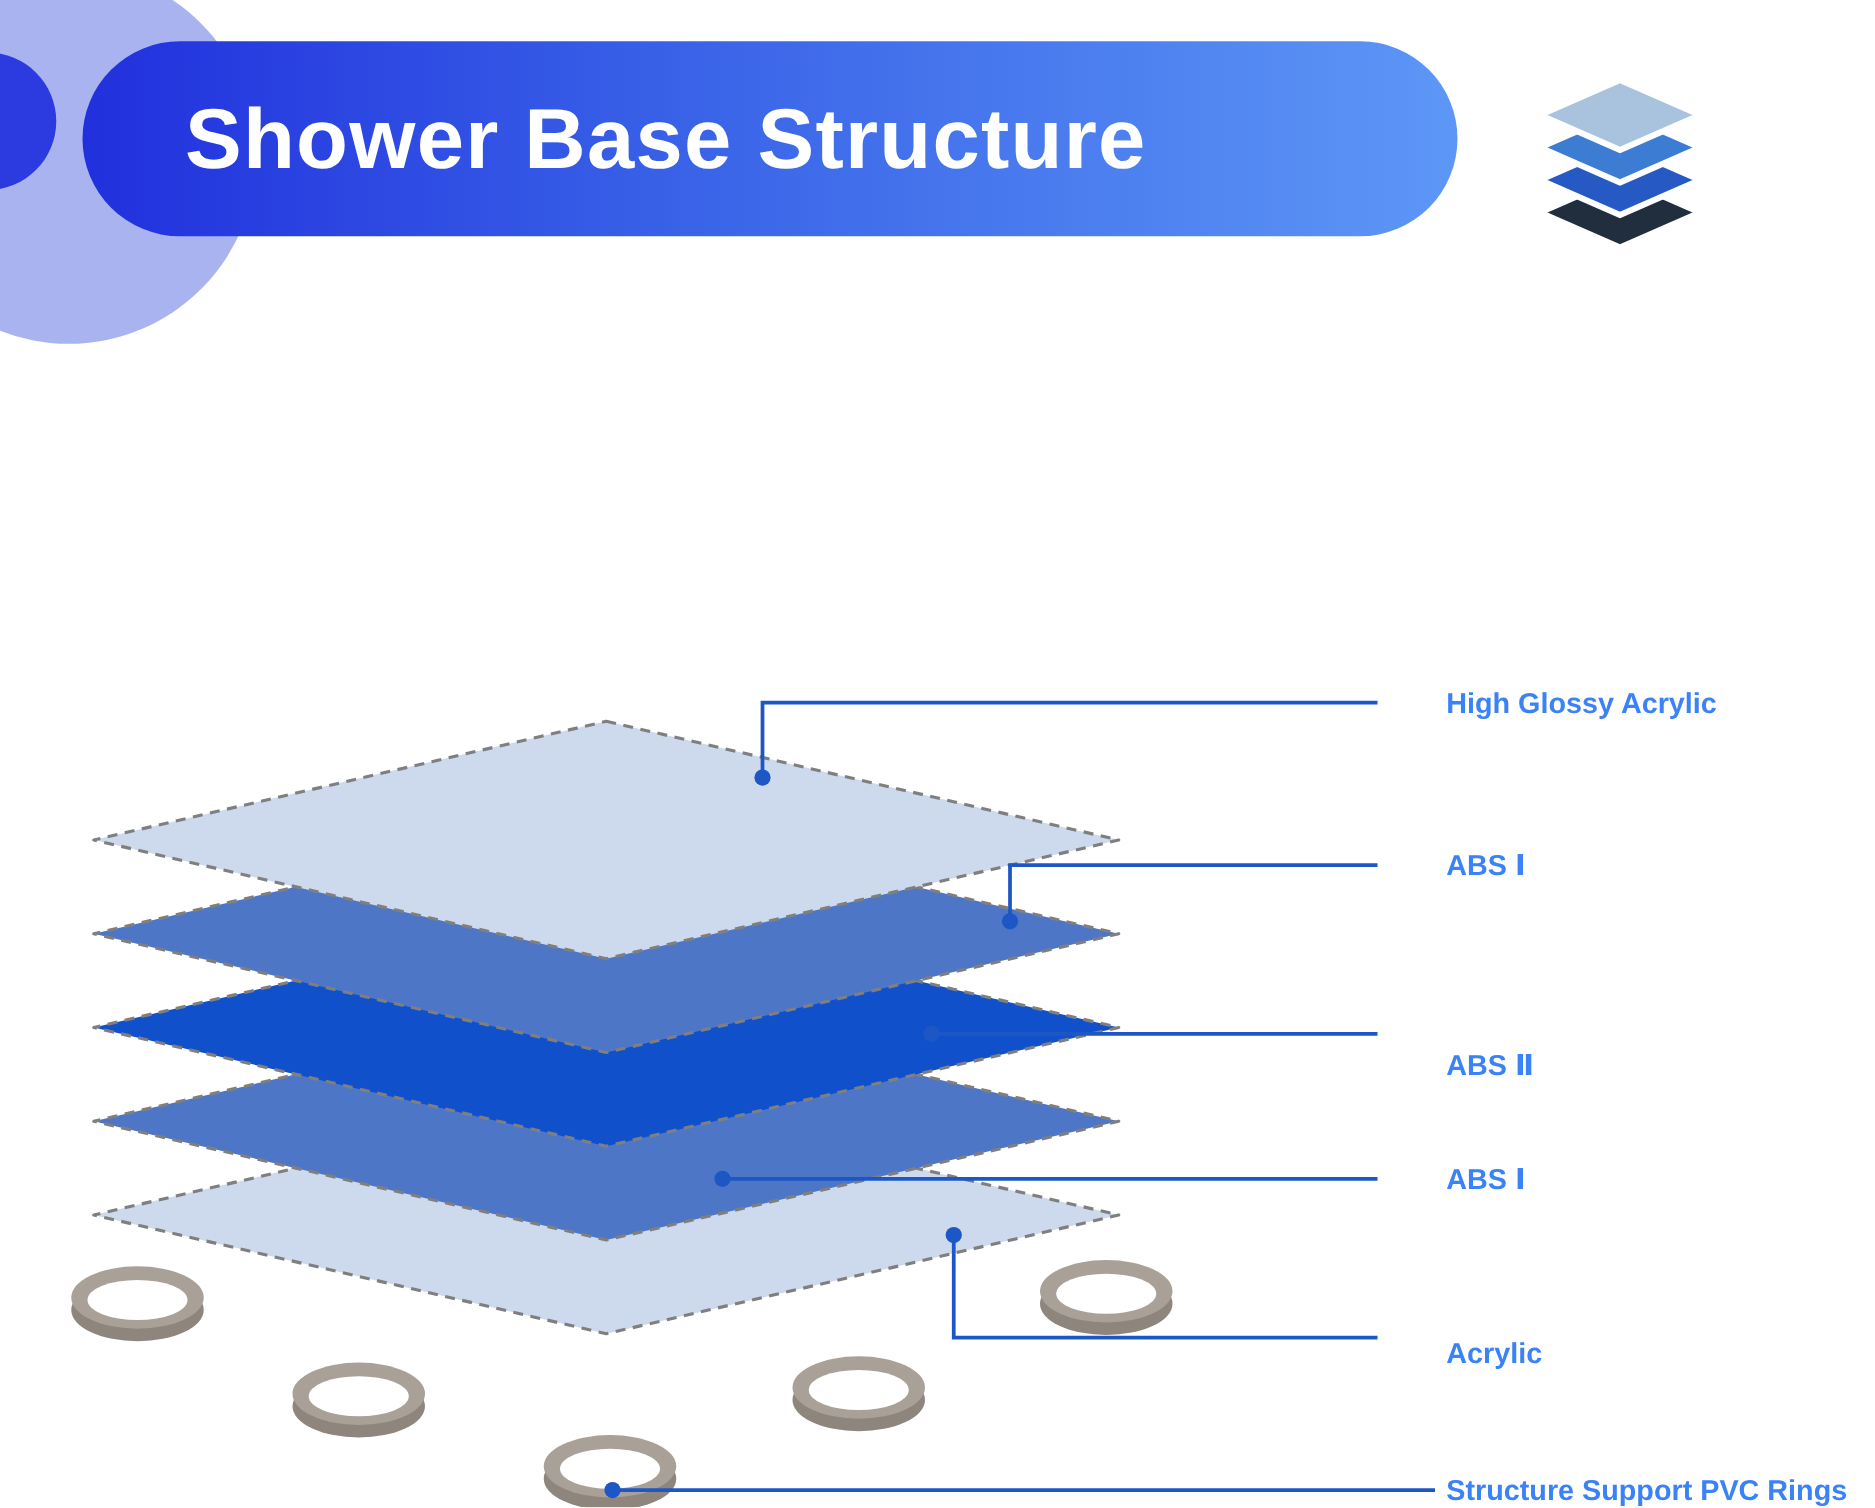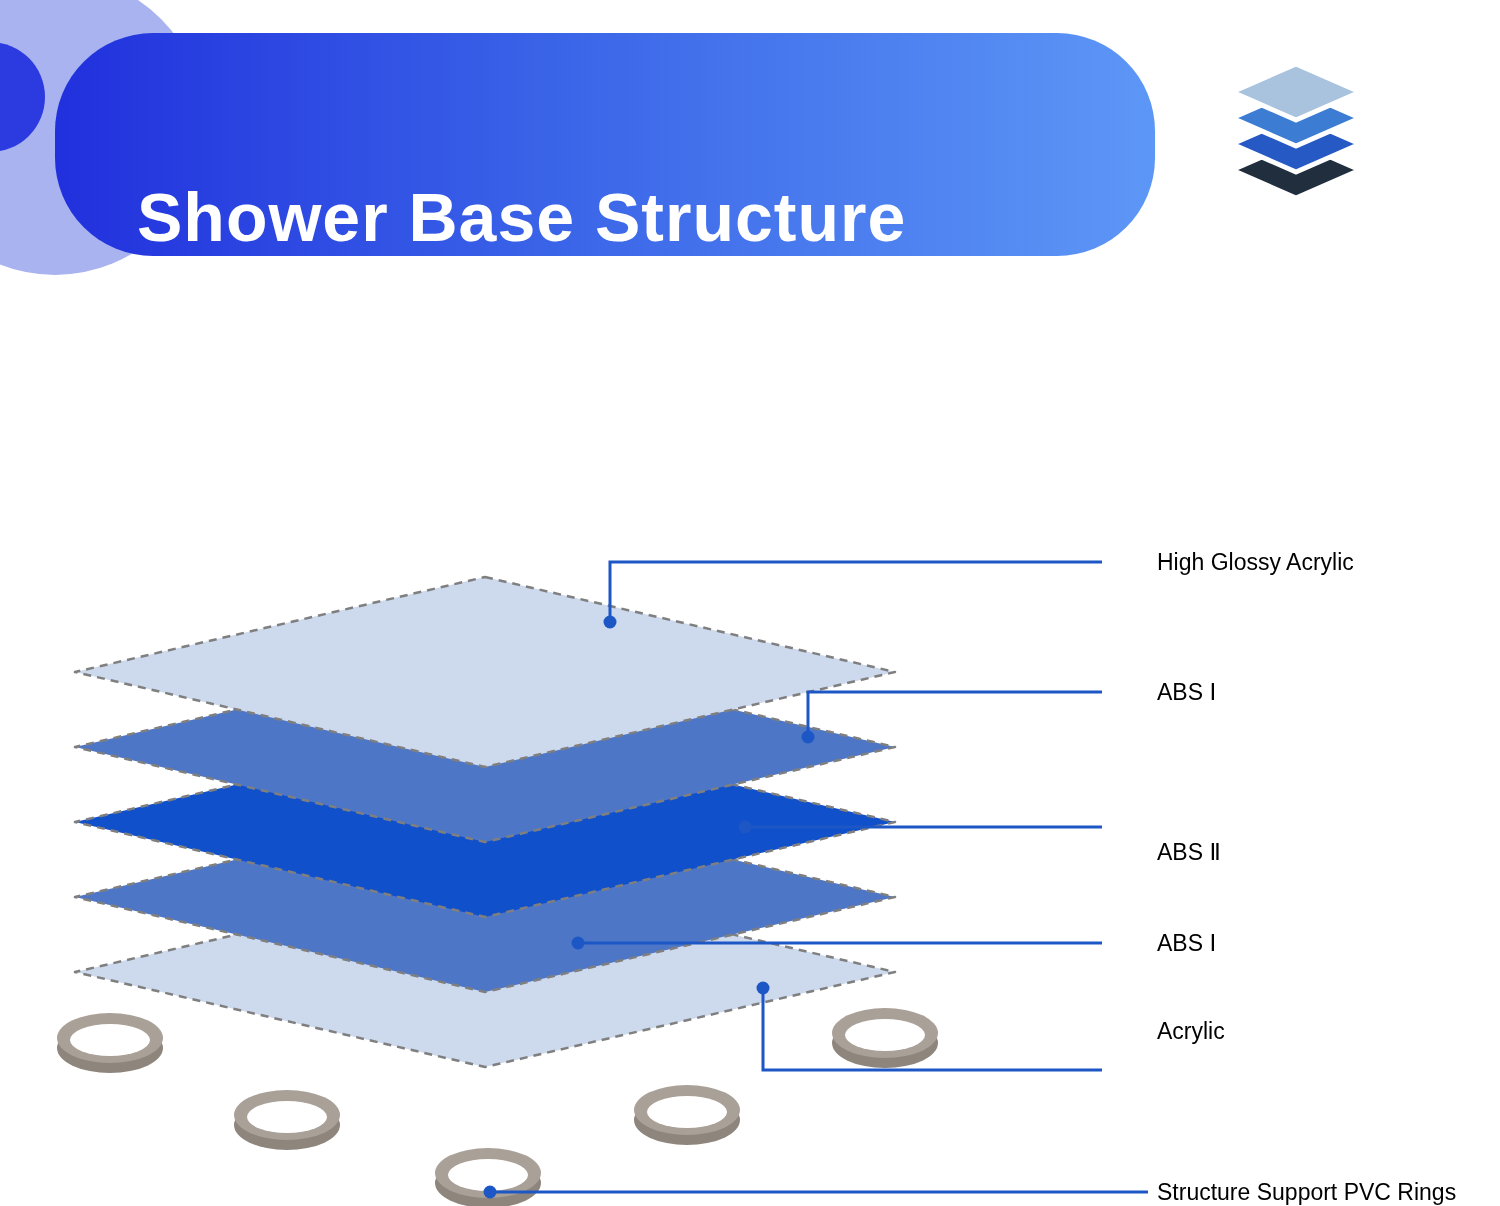--- a/index.html
+++ b/index.html
@@ -23,27 +23,27 @@
   .circle-dark {
     position: absolute;
     left: -65px; top: 42px;
     width: 110px; height: 110px;
     border-radius: 50%;
     background: #2b3be0;
     z-index: 2;
   }
   .banner {
     position: absolute;
-    left: 55px; top: 33px;
-    width: 1100px; height: 223px;
+    left: 66px; top: 33px;
+    width: 1100px; height: 156px;
     border-radius: 98px;
     background: linear-gradient(90deg, #2130dd 0%, #3a64e8 45%, #5d97f6 100%);
     z-index: 3;
     display: flex;
-    align-items: flex-end;
+    align-items: center;
     padding-left: 82px;
     box-sizing: border-box;
   }
   .title {
     margin: 0;
     color: #ffffff;
     font-size: 68px;
     font-weight: 700;
     letter-spacing: 1px;
     white-space: nowrap;
@@ -70,22 +70,22 @@
     stroke: #1d57c5;
     stroke-width: 3;
   }
   .dot { fill: #1d57c5; }
   .lbl {
     position: absolute;
     left: 1157px;
     height: 28px;
     line-height: 28px;
     font-size: 23px;
-    font-weight: 400;
-    color: #000000;
+    font-weight: 700;
+    color: #3b82f6;
     white-space: nowrap;
     z-index: 5;
   }
 </style>
 </head>
 <body>
 
 <div class="page">
 
   <div class="circle-light"></div>
@@ -140,16 +140,16 @@
     <circle class="dot" cx="763" cy="988" r="6.5"></circle>
 
     <polyline class="leader" points="490,1192 1148,1192"></polyline>
     <circle class="dot" cx="490" cy="1192" r="6.5"></circle>
   </svg>
 
   <div class="lbl" style="top:548px">High Glossy Acrylic</div>
   <div class="lbl" style="top:678px">ABS Ⅰ</div>
   <div class="lbl" style="top:838px">ABS Ⅱ</div>
   <div class="lbl" style="top:929px">ABS Ⅰ</div>
-  <div class="lbl" style="top:1017px">Acrylic</div>
+  <div class="lbl" style="top:1068px">Acrylic</div>
   <div class="lbl" style="top:1178px">Structure Support PVC Rings</div>
 
 </div>
 
 </body></html>

